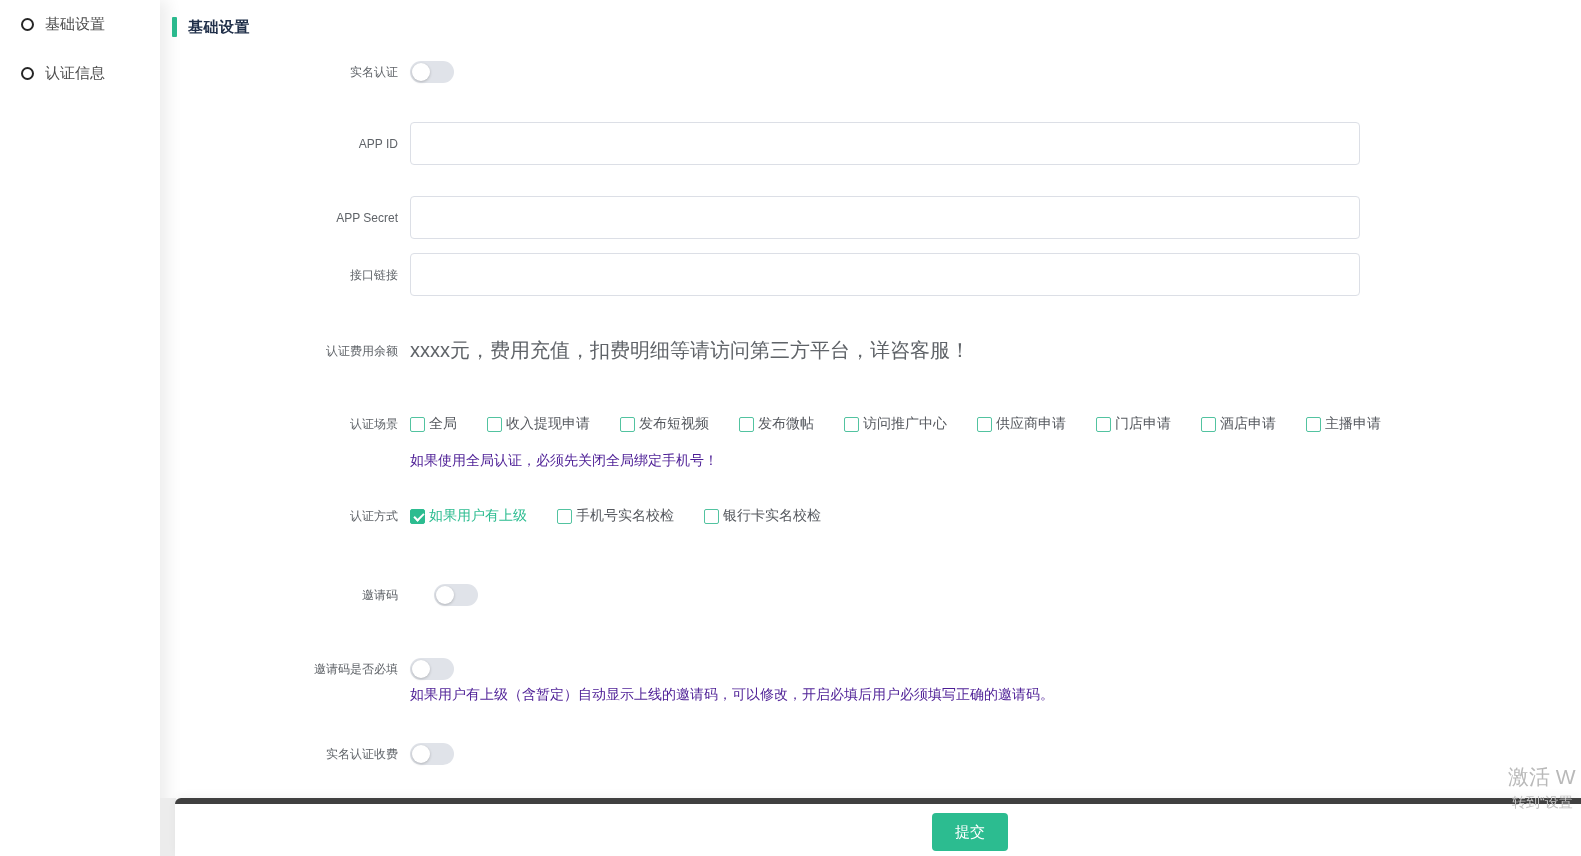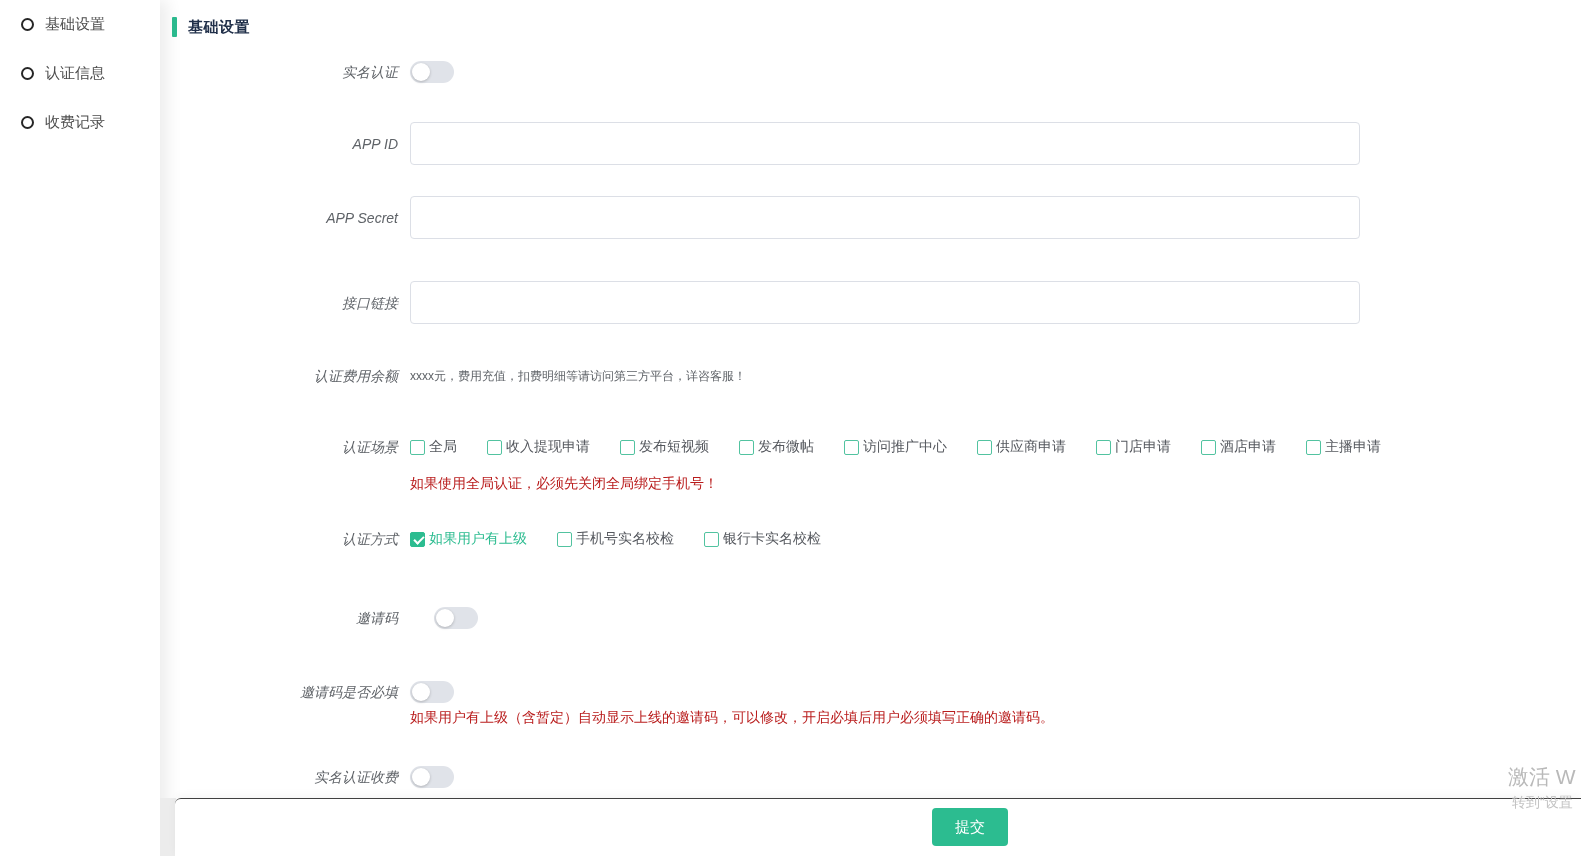--- a/index.html
+++ b/index.html
@@ -26,29 +26,29 @@
 
   
   .main { position:absolute; left:172px; top:0; right:0; bottom:0; background:#fff; }
   .title-row { display:flex; align-items:center; padding:12px 0 0 0; height:42px; }
   .accent { width:5px; height:20px; background:#2cbc90; border-radius:1px; }
   .title-row h1 { font-size:15px; font-weight:700; color:#21304a; margin-left:11px; letter-spacing:.5px; }
 
   .form { padding-top:19px; }
   .frow { display:flex; align-items:center; }
   .frow .flabel {
-    width:226px; flex:0 0 auto; text-align:right; font-size:14px; color:#5f6368;
-    padding-right:0; line-height:22px;font-style:italic;
+    width:226px; flex:0 0 auto; text-align:right; font-size:12px; color:#5f6368;
+    padding-right:0; line-height:22px;
   }
   .frow .fctrl { margin-left:12px; display:flex; align-items:center; }
-  .helper { margin-left:238px; font-size:14px; color:#b91c1c; }
+  .helper { margin-left:238px; font-size:14px; color:#4c1d95; }
 
   .r1 { margin-bottom:39px; }
   .r2 { margin-bottom:31px; }
-  .r3 { margin-bottom:42px; }
+  .r3 { margin-bottom:14px; }
   .r4 { margin-bottom:41px; }
   .r5 { margin-bottom:49px; }
   .r6h { margin-top:17px; margin-bottom:35px; }
   .r7 { margin-bottom:57px; }
   .r8 { margin-bottom:52px;gap:24px; }
   .r9h { margin-top:6px; margin-bottom:39px; }
 
   .text-input {
     width:950px; height:43px; border:1px solid #dcdfe6; border-radius:4px;
     background:#fff; font-size:14px; color:#333; padding:0 14px; outline:none;
@@ -71,30 +71,30 @@
     background:#fff; margin-right:4px; position:relative; flex:0 0 auto;
   }
   .cb .lbl { font-size:14px; color:#55585e; }
   .cb.checked .box { background:#2cbc90; border-color:#2cbc90; }
   .cb.checked .box::after {
     content:""; position:absolute; left:4.5px; top:1.5px; width:4px; height:8px;
     border:solid #fff; border-width:0 2px 2px 0; transform:rotate(45deg);
   }
   .cb.checked .lbl { color:#2cbc90; }
 
-  .balance-text { font-size:12px; color:#5f6368; }
+  .balance-text { font-size:20px; color:#5f6368; }
 
   
   .footer-gap {
     position:absolute; left:160px; bottom:0; width:16px; height:58px;
     background:#ececec; z-index:8;
   }
   .footer {
     position:absolute; left:175px; right:0; bottom:0; height:58px;
-    background:#fff; border-top:1px solid #404040; border-top-left-radius:6px;
+    background:#fff; border-top:6px solid #404040; border-top-left-radius:6px;
     box-shadow:0 -3px 8px rgba(0,0,0,0.04); z-index:9;text-decoration:underline;
   }
   .submit-btn {
     position:absolute; left:757px; top:9px; width:76px; height:38px;
     background:#2cbc90; color:#fff; font-size:15px; border:none; border-radius:4px;
     cursor:pointer; font-family:inherit;
   }
 
   
   .watermark {
@@ -109,24 +109,20 @@
 
 <aside class="sidebar">
   <div class="side-item">
     <span class="ring"></span>
     <span>基础设置</span>
   </div>
   <div class="side-item">
     <span class="ring"></span>
     <span>认证信息</span>
   </div>
-  <div class="side-item">
-    <span class="ring"></span>
-    <span>收费记录</span>
-  </div>
 </aside>
 
 <main class="main">
   <div class="title-row">
     <span class="accent"></span>
     <h1>基础设置</h1>
   </div>
 
   <div class="form">
 

